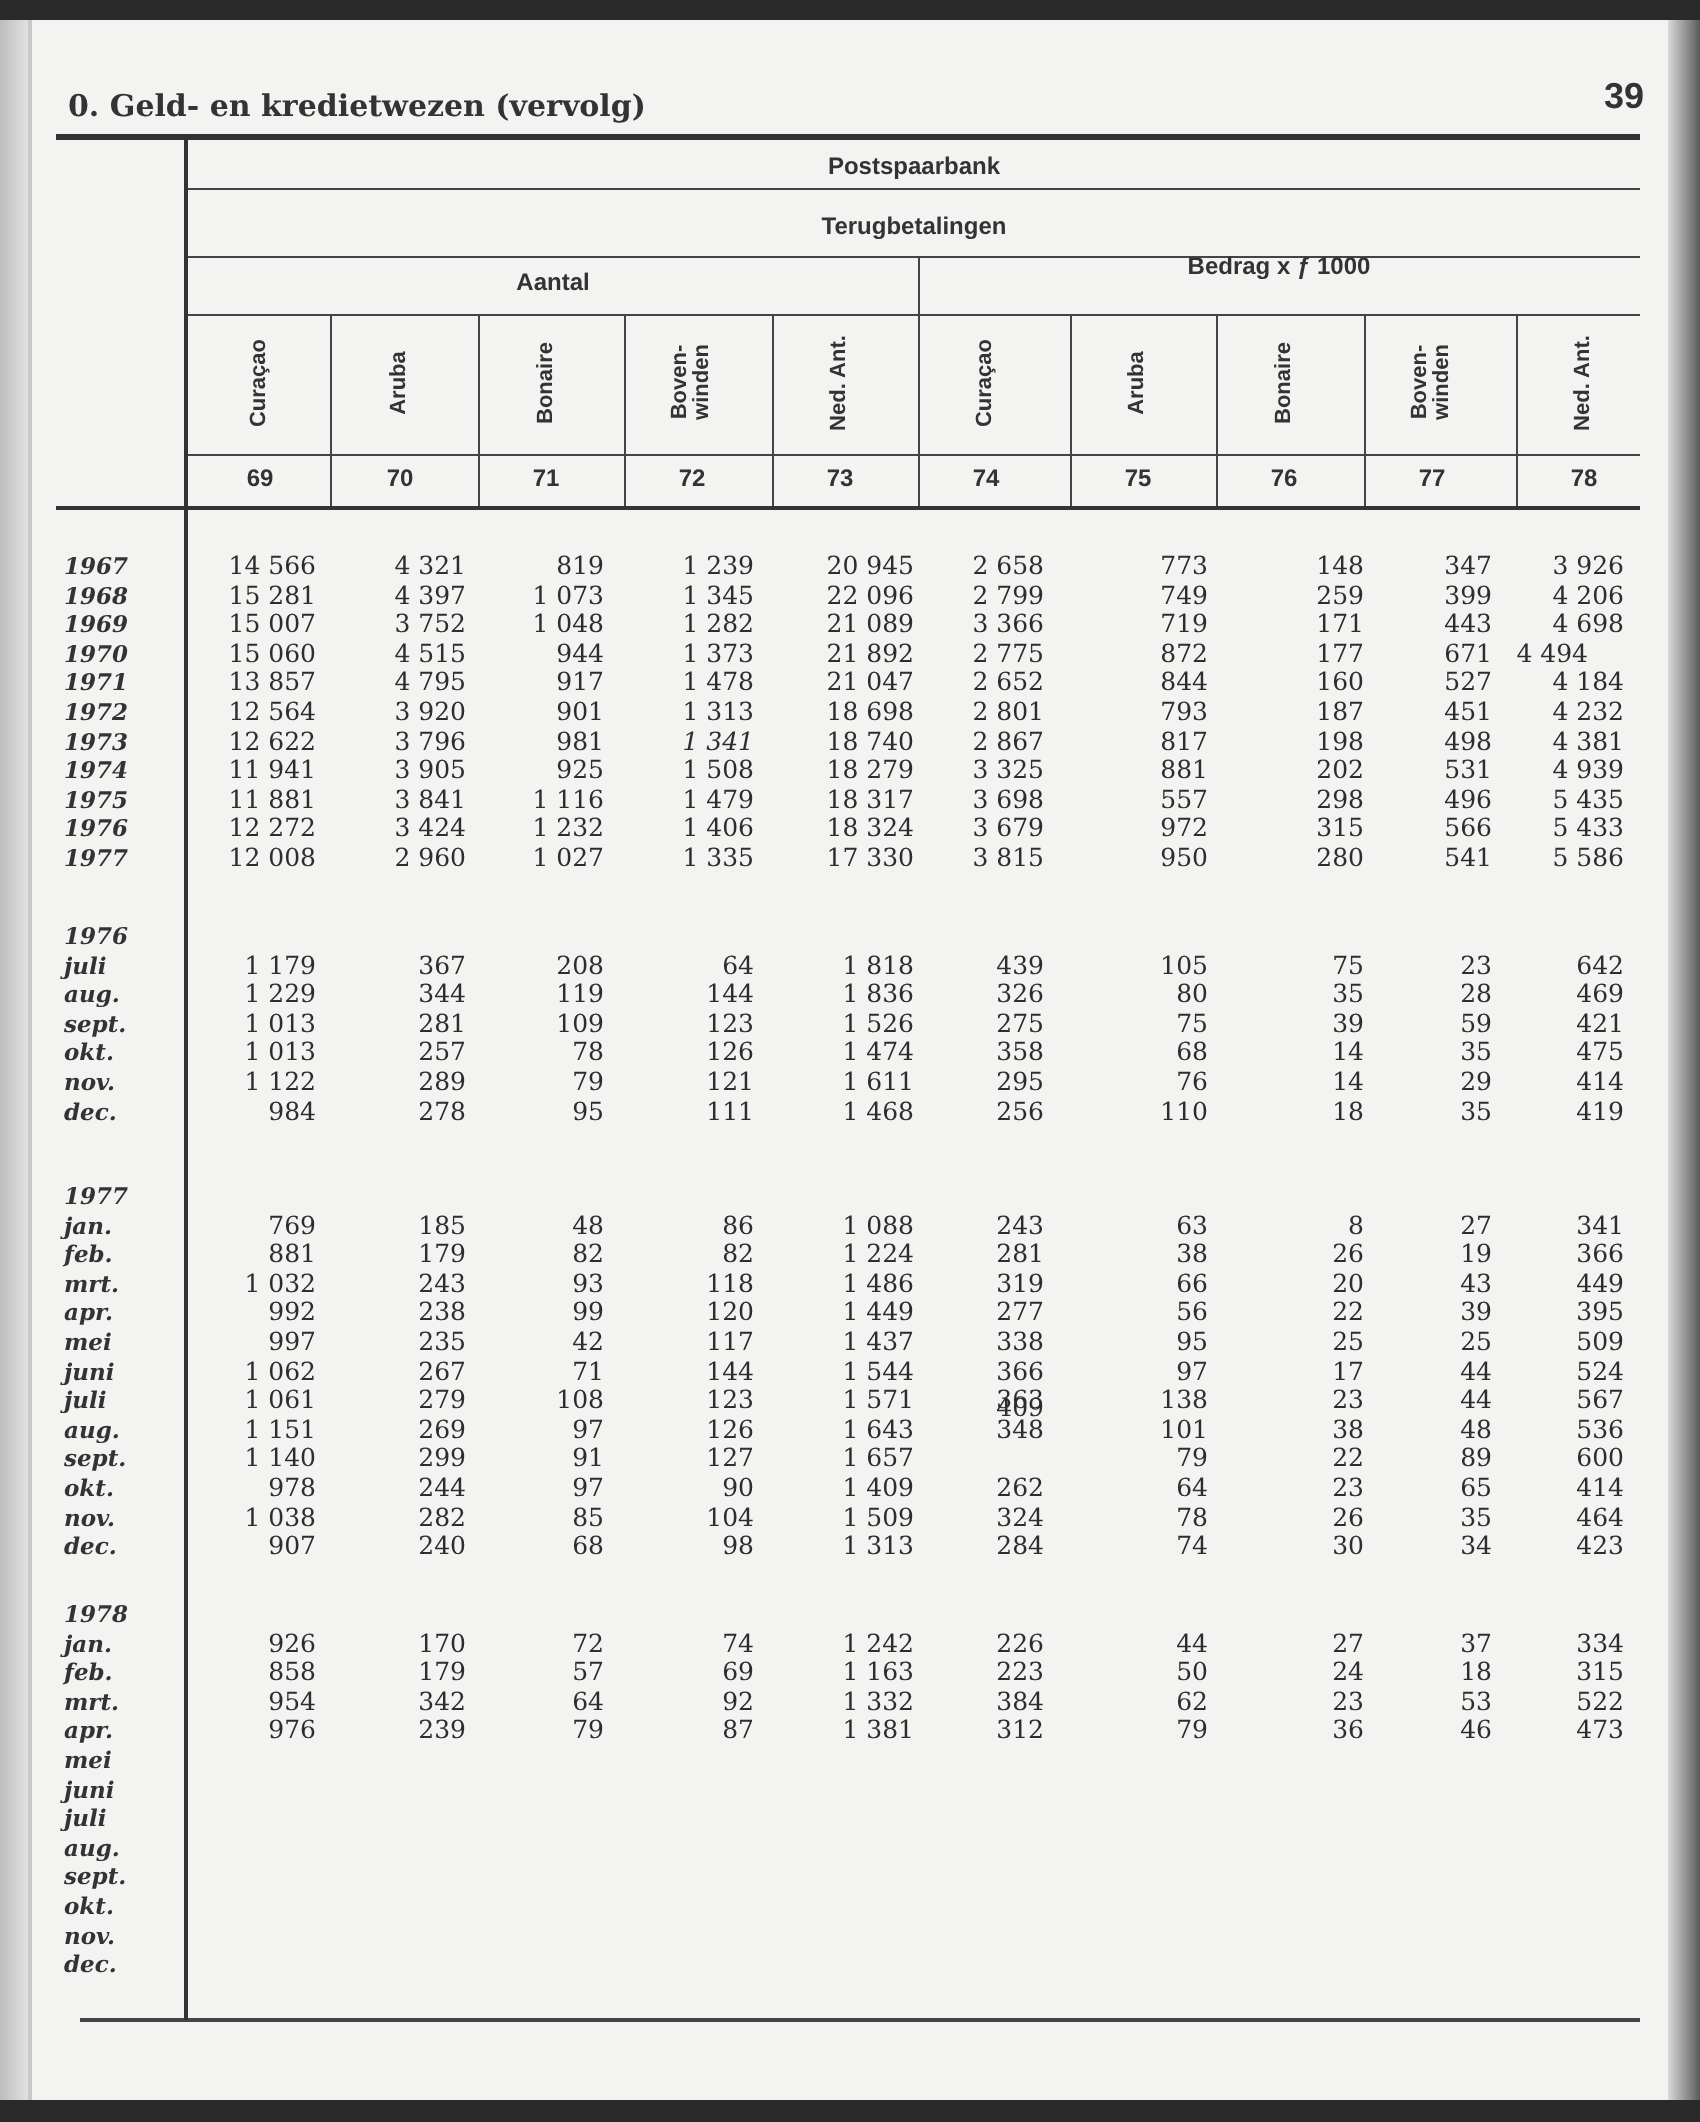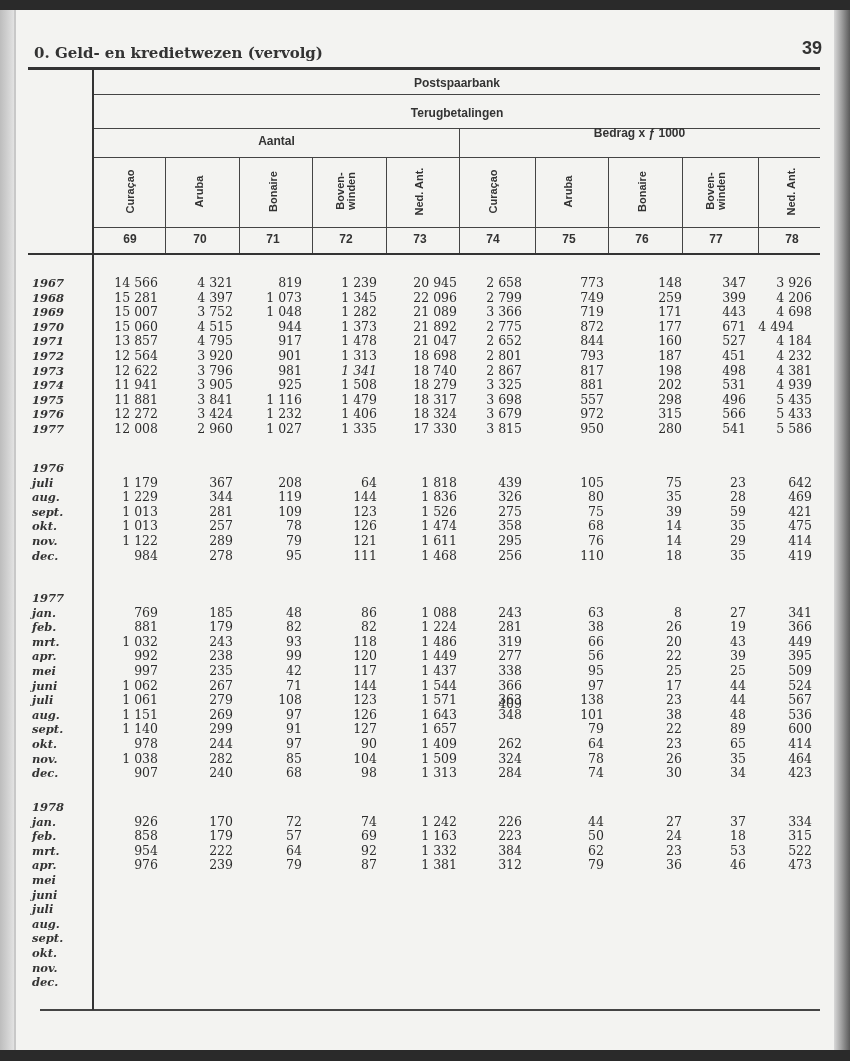--- a/index.html
+++ b/index.html
@@ -483,21 +483,21 @@
     <div class="cell" style="top: 829.2px; left: 232px; width: 70px;">57</div>
     <div class="cell" style="top: 829.2px; left: 307px; width: 70px;">69</div>
     <div class="cell" style="top: 829.2px; left: 387px; width: 70px;">1 163</div>
     <div class="cell" style="top: 829.2px; left: 452px; width: 70px;">223</div>
     <div class="cell" style="top: 829.2px; left: 534px; width: 70px;">50</div>
     <div class="cell" style="top: 829.2px; left: 612px; width: 70px;">24</div>
     <div class="cell" style="top: 829.2px; left: 676px; width: 70px;">18</div>
     <div class="cell" style="top: 829.2px; left: 742px; width: 70px;">315</div>
     <div class="rowlabel" style="top: 843.8px;">mrt.</div>
     <div class="cell" style="top: 843.8px; left: 88px; width: 70px;">954</div>
-    <div class="cell" style="top: 843.8px; left: 163px; width: 70px;">222</div>
+    <div class="cell" style="top: 843.8px; left: 163px; width: 70px;">342</div>
     <div class="cell" style="top: 843.8px; left: 232px; width: 70px;">64</div>
     <div class="cell" style="top: 843.8px; left: 307px; width: 70px;">92</div>
     <div class="cell" style="top: 843.8px; left: 387px; width: 70px;">1 332</div>
     <div class="cell" style="top: 843.8px; left: 452px; width: 70px;">384</div>
     <div class="cell" style="top: 843.8px; left: 534px; width: 70px;">62</div>
     <div class="cell" style="top: 843.8px; left: 612px; width: 70px;">23</div>
     <div class="cell" style="top: 843.8px; left: 676px; width: 70px;">53</div>
     <div class="cell" style="top: 843.8px; left: 742px; width: 70px;">522</div>
     <div class="rowlabel" style="top: 858.4px;">apr.</div>
     <div class="cell" style="top: 858.4px; left: 88px; width: 70px;">976</div>

